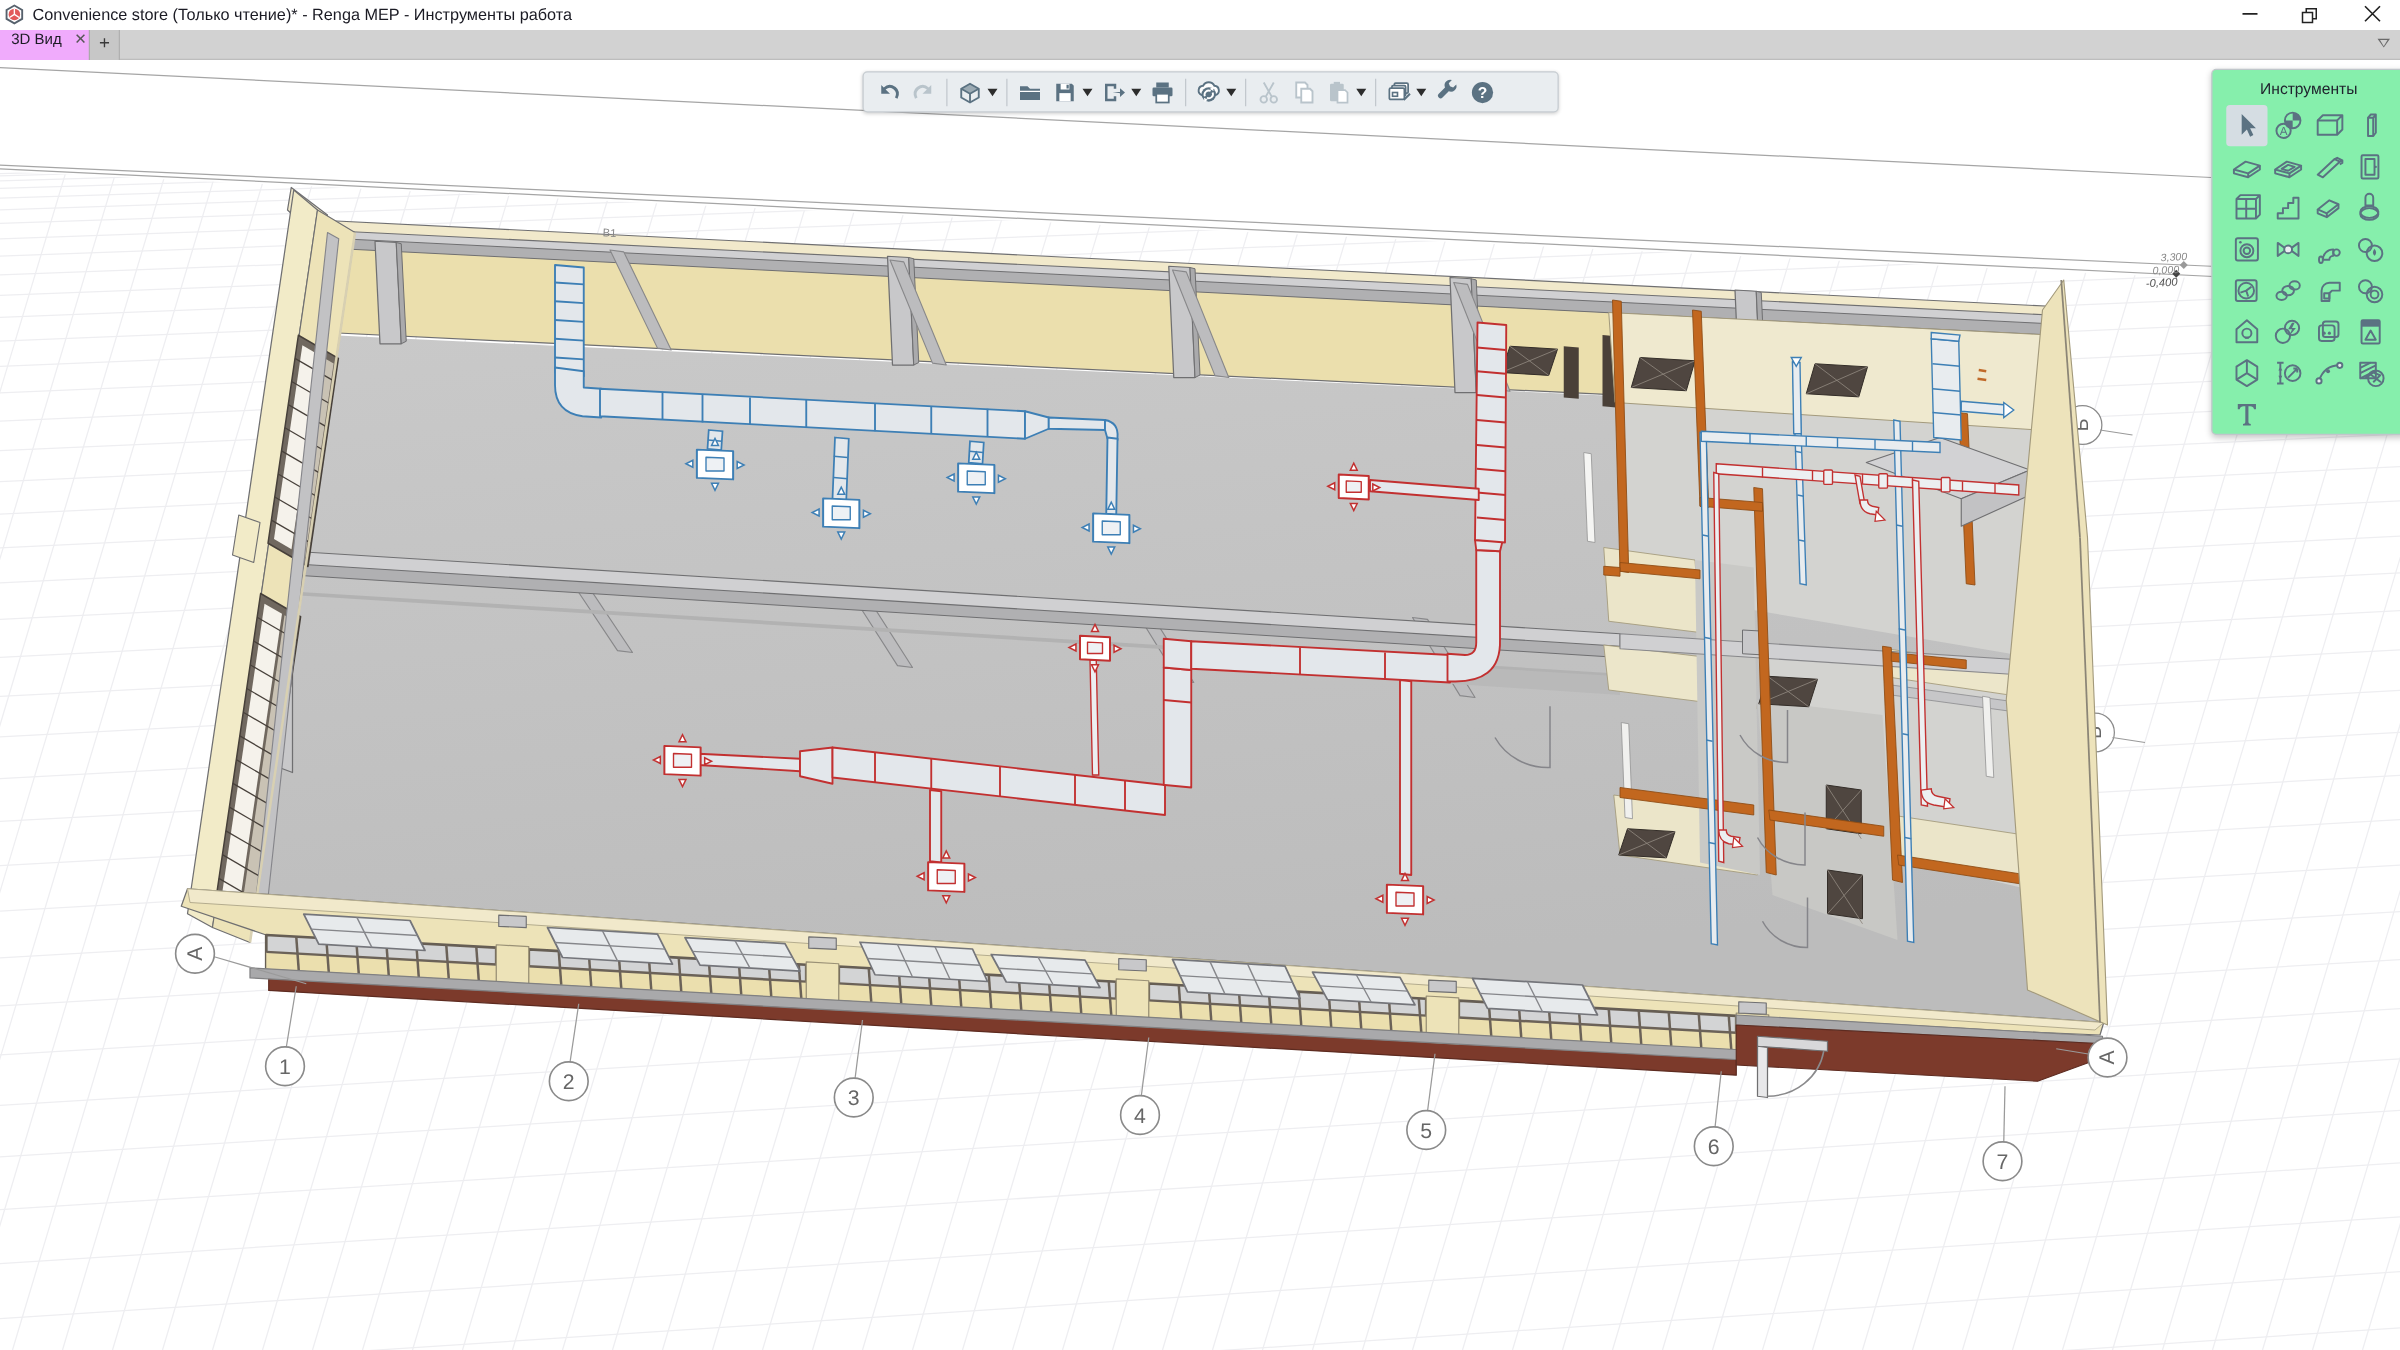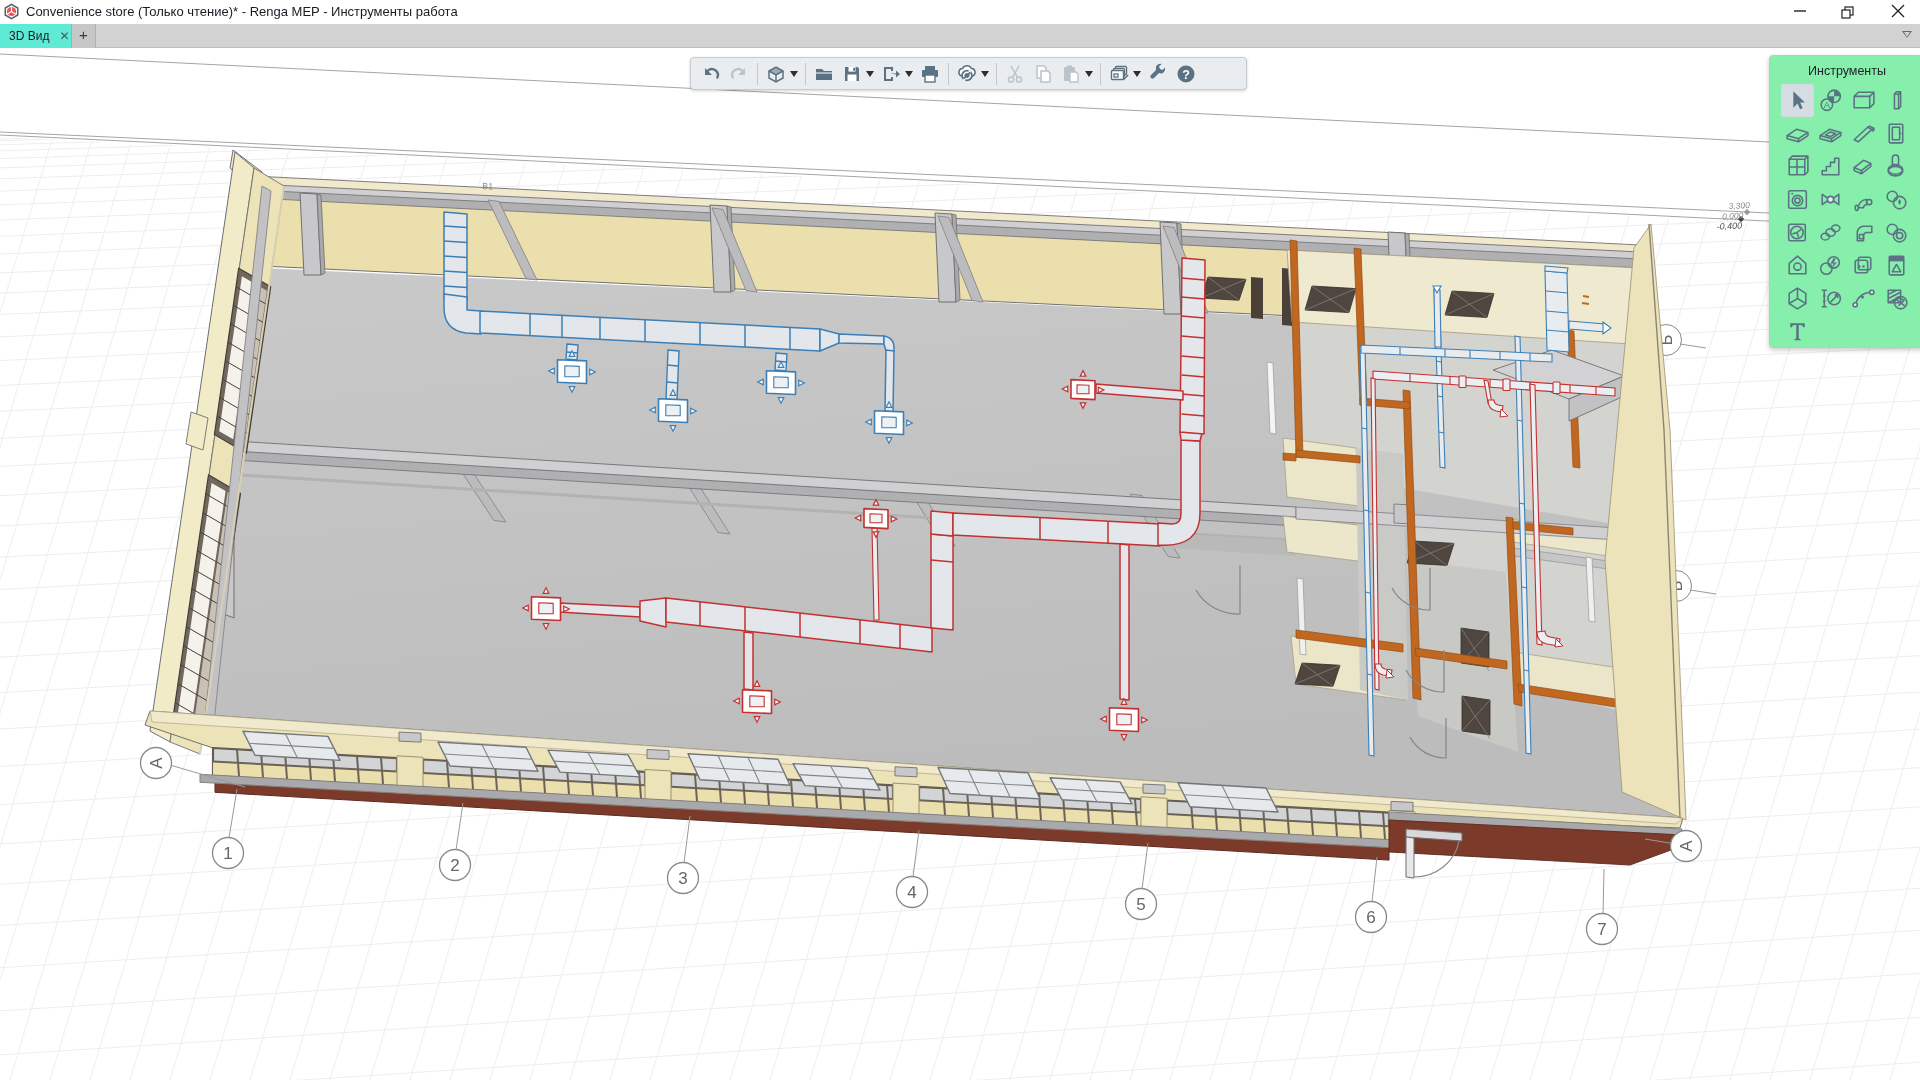--- a/index.html
+++ b/index.html
@@ -1,19 +1,19 @@
 <!DOCTYPE html>
 <html><head><meta charset="utf-8"><style>
 *{margin:0;padding:0;box-sizing:border-box}
 body{width:1920px;height:1080px;overflow:hidden;font-family:"Liberation Sans",sans-serif;background:#fff}
 .titlebar{position:absolute;left:0;top:0;width:1920px;height:24px;background:#fff}
 .title{position:absolute;left:26px;top:4px;font-size:13px;color:#1b1b24}
 .winbtn{position:absolute;top:0;height:22px;display:flex;align-items:center}
 .tabbar{position:absolute;left:0;top:24px;width:1920px;height:24px;background:#d2d2d2;border-bottom:1px solid #bdbdbd}
-.tab{position:absolute;left:0;top:0;width:72px;height:24px;background:#5eead4;border-right:1px solid #aaa;font-size:12px;color:#1b1b24;display:flex;align-items:center;padding-left:9px}
+.tab{position:absolute;left:0;top:0;width:72px;height:24px;background:#f0abfc;border-right:1px solid #aaa;font-size:12px;color:#1b1b24;display:flex;align-items:flex-start;padding-left:9px}
 .tabx{margin-left:10px;color:#555;font-size:12px}
 .plus{position:absolute;left:72px;top:0;width:24px;height:24px;background:#c7c7c7;border-right:1px solid #b0b0b0;color:#3a3a3a;font-size:15px;text-align:center;line-height:22px}
 .tabdd{position:absolute;right:8px;top:7px;width:0;height:0;border-left:5px solid transparent;border-right:5px solid transparent;border-top:7px solid #6a6a6a}
 .tabdd:after{content:"";position:absolute;left:-3.5px;top:-6.5px;width:0;height:0;border-left:3.5px solid transparent;border-right:3.5px solid transparent;border-top:5px solid #d2d2d2}
 .canvas{position:absolute;left:0;top:49px;width:1920px;height:1031px;background:#fff}
 .toolbar{position:absolute;left:690px;top:8px;width:557px;height:33px;background:#e9edf0;border:1px solid #c6ccd1;border-radius:4px;box-shadow:0 1px 3px rgba(0,0,0,.18);display:flex;align-items:center;padding:0 6px;box-sizing:border-box}
 .ti{width:22px;height:22px;margin:0 3px;display:flex;align-items:center;justify-content:center;flex-shrink:0}
 .tsep{width:1px;height:22px;background:#c2c8cd;margin:0 4px;flex-shrink:0}
 .dd{width:0;height:0;border-left:4px solid transparent;border-right:4px solid transparent;border-top:6px solid #2d2d2d;margin:0 3px 0 0;flex-shrink:0}
 .panel{position:absolute;left:1769px;top:6px;width:156px;height:293px;background:#86efac;border:1px solid #c0c6cb;border-radius:4px;box-shadow:0 2px 5px rgba(0,0,0,.22)}

